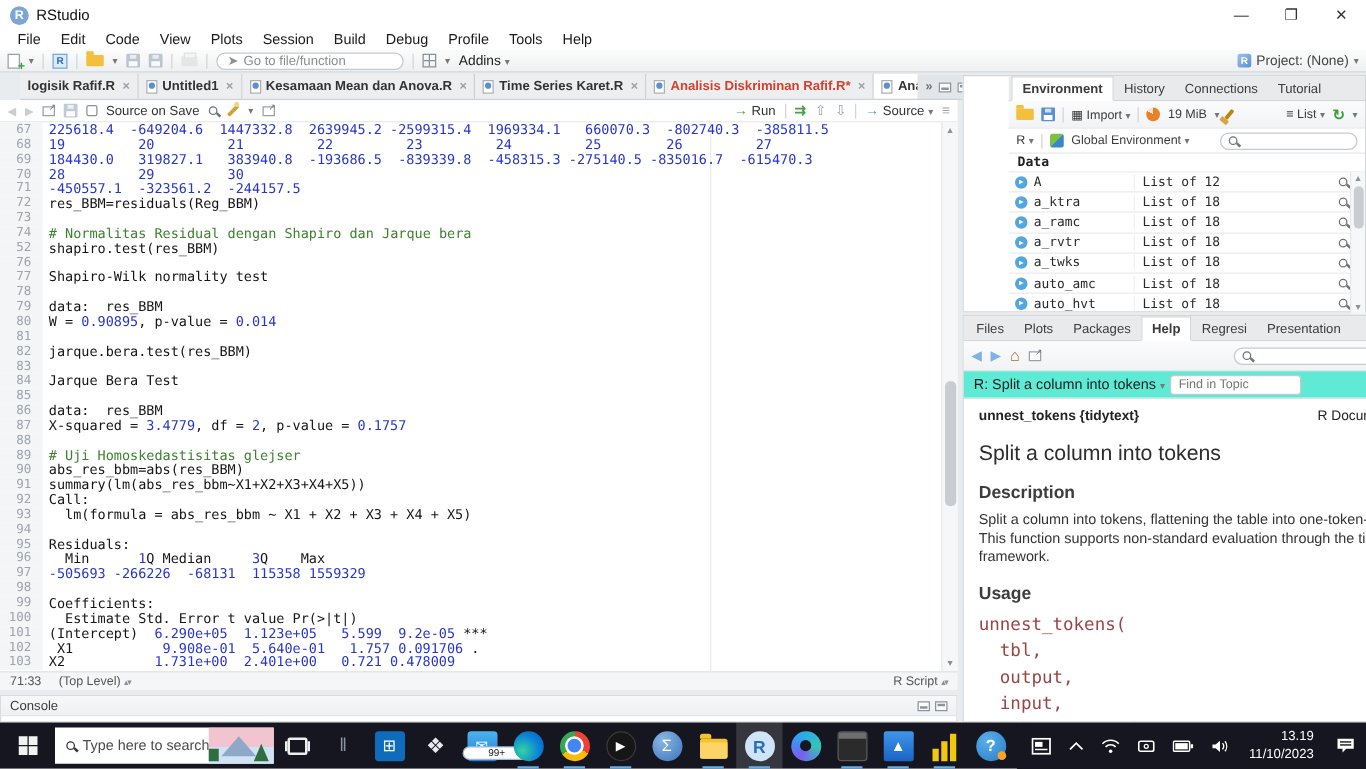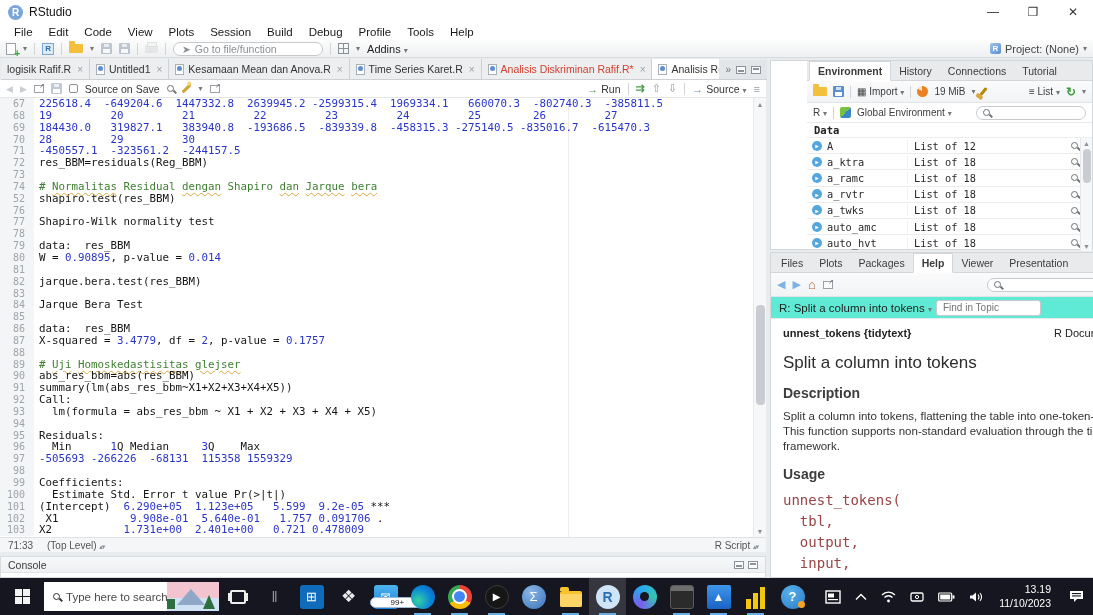--- a/index.html
+++ b/index.html
@@ -37,21 +37,21 @@
   .mag::after{content:"";position:absolute;width:4px;height:1.5px;background:#6d7378;transform:rotate(45deg);right:-4px;bottom:-1px;}
   .popout{width:10px;height:8px;border:1px solid #9aa0a6;position:relative;background:#fff;}
   .popout::after{content:"↗";position:absolute;font-size:7px;color:#6d7378;right:-2px;top:-4px;}
   .wand{width:11px;height:3px;background:#d0a437;transform:rotate(-45deg);border-radius:1px;position:relative;}
   .wand::after{content:"";position:absolute;right:-2px;top:-2px;width:4px;height:4px;background:#f2d37a;border-radius:50%;}
   .pane-btns{display:flex;gap:4px;margin-left:auto;align-items:center;}
   .pb{width:10px;height:8px;border:1px solid #8d939a;background:#fdfdfd;position:relative;}
   .pb.min::after{content:"";position:absolute;left:1px;right:1px;bottom:1px;height:2px;background:#8d939a;}
   .pb.max::after{content:"";position:absolute;left:1px;right:1px;top:1px;height:2px;background:#8d939a;}
   
-  #tabbar{left:1px;top:60px;width:766px;height:20px;background:#e3e6e9;border-bottom:1px solid #cdd1d5;display:flex;align-items:flex-end;}
+  #tabbar{left:16px;top:60px;width:766px;height:20px;background:#e3e6e9;border-bottom:1px solid #cdd1d5;display:flex;align-items:flex-end;font-weight:bold;}
   #tabbar-tabs{display:flex;height:20px;flex:1;overflow:hidden;}
   .etab{display:flex;align-items:center;gap:4px;padding:0 6px;background:#eceef0;border-right:1px solid #cdd1d5;font-size:10.5px;color:#333;white-space:nowrap;}
   .etab.active{background:#fff;}
   .etab.modified .etab-label{color:var(--modred);}
   .tab-close{color:#9aa0a6;font-size:10px;margin-left:2px;}
   .ficon{width:9px;height:11px;background:#fff;border:1px solid #aab0b6;position:relative;flex:none;}
   .ficon::after{content:"";position:absolute;left:1px;top:1px;width:5px;height:5px;border-radius:50%;background:#5b8fd0;}
   .tab-ovf{display:flex;align-items:center;gap:5px;padding:0 6px;height:100%;color:#6d7378;font-size:10px;}
   #srcbar{left:0;top:80px;width:766px;height:18px;background:#fff;border-bottom:1px solid #e4e6e8;display:flex;align-items:center;gap:7px;padding:0 6px;}
   #srcbar .lbl{font-size:10.5px;color:#333;}
@@ -63,21 +63,21 @@
   .gray-ar{color:#9aa0a6;font-size:11px;}
   
   #code-area{left:0;top:98px;width:766px;height:439px;background:#fff;overflow:hidden;}
   #code{position:relative;font-family:"DejaVu Sans Mono",monospace;font-size:10.8px;line-height:11.85px;}
   .cl{display:flex;height:11.85px;}
   .ln{width:34px;flex:none;text-align:right;padding-right:9px;color:#9da4ab;background:#f4f5f6;font-size:10px;}
   .lt{white-space:pre;padding-left:5px;}
   .sg-k{color:#151515;}
   .sg-n{color:var(--num);}
   .sg-c{color:var(--com);}
-  .sg-cu{color:var(--com);text-decoration:underline;text-decoration-style:wavy;text-decoration-color:#dca73e;text-decoration-thickness:1px;text-underline-offset:2px;margin-top:40px;}
+  .sg-cu{color:var(--com);text-decoration-style:wavy;text-decoration-color:#dca73e;text-decoration-thickness:1px;text-underline-offset:2px;margin-top:40px;}
   #margin-guide{left:568px;top:0;width:1px;height:439px;background:#ececec;}
   .vscroll{position:absolute;right:0;top:0;bottom:0;width:13px;background:#f6f7f8;border-left:1px solid #e6e8ea;display:flex;flex-direction:column;align-items:center;}
   .vscroll .up,.vscroll .dn{font-size:7px;color:#8a9097;height:12px;display:flex;align-items:center;}
   .vscroll .thumb{width:9px;background:#c9cdd1;border-radius:4px;}
   #statusbar{left:0;top:537px;width:766px;height:15px;background:#f5f6f7;border-top:1px solid #dfe2e4;display:flex;align-items:center;font-size:10px;color:#555;padding:0 8px;gap:14px;}
   .updn{font-size:7px;color:#8a9097;letter-spacing:-1px;}
   #statusbar .rt{margin-left:auto;}
   
   #console{left:0;top:556px;width:766px;height:22px;background:#fff;border:1px solid #d9dcdf;}
   #console .hdr{height:16px;background:linear-gradient(#f7f8f9,#eef0f1);border-bottom:1px solid #e2e5e7;display:flex;align-items:center;padding:0 7px;font-size:10.5px;color:#3c3c3c;}
@@ -540,21 +540,21 @@
       </div>
     </div>
 </div>
 
 <div class="abs pane" id="help-pane">
   <div class="ptabs" id="help-tabs">
       <span class="ptab">Files</span>
       <span class="ptab">Plots</span>
       <span class="ptab">Packages</span>
       <span class="ptab active">Help</span>
-      <span class="ptab">Viewer</span>
+      <span class="ptab">Regresi</span>
       <span class="ptab">Presentation</span>
     </div>
   <div class="htool">
     <span class="harrow">◀</span>
     <span class="harrow">▶</span>
     <span class="home">⌂</span>
     <span class="popout"></span>
     <span class="searchbox" style="max-width:150px;">
         <span class="mag"></span>
       </span>

